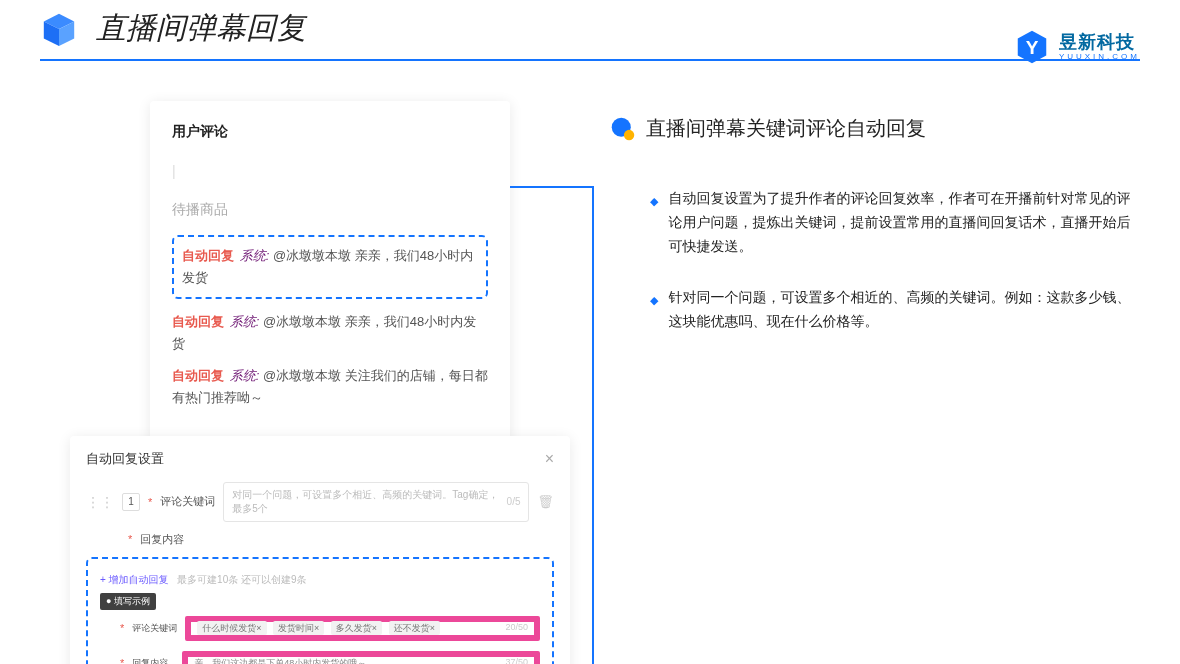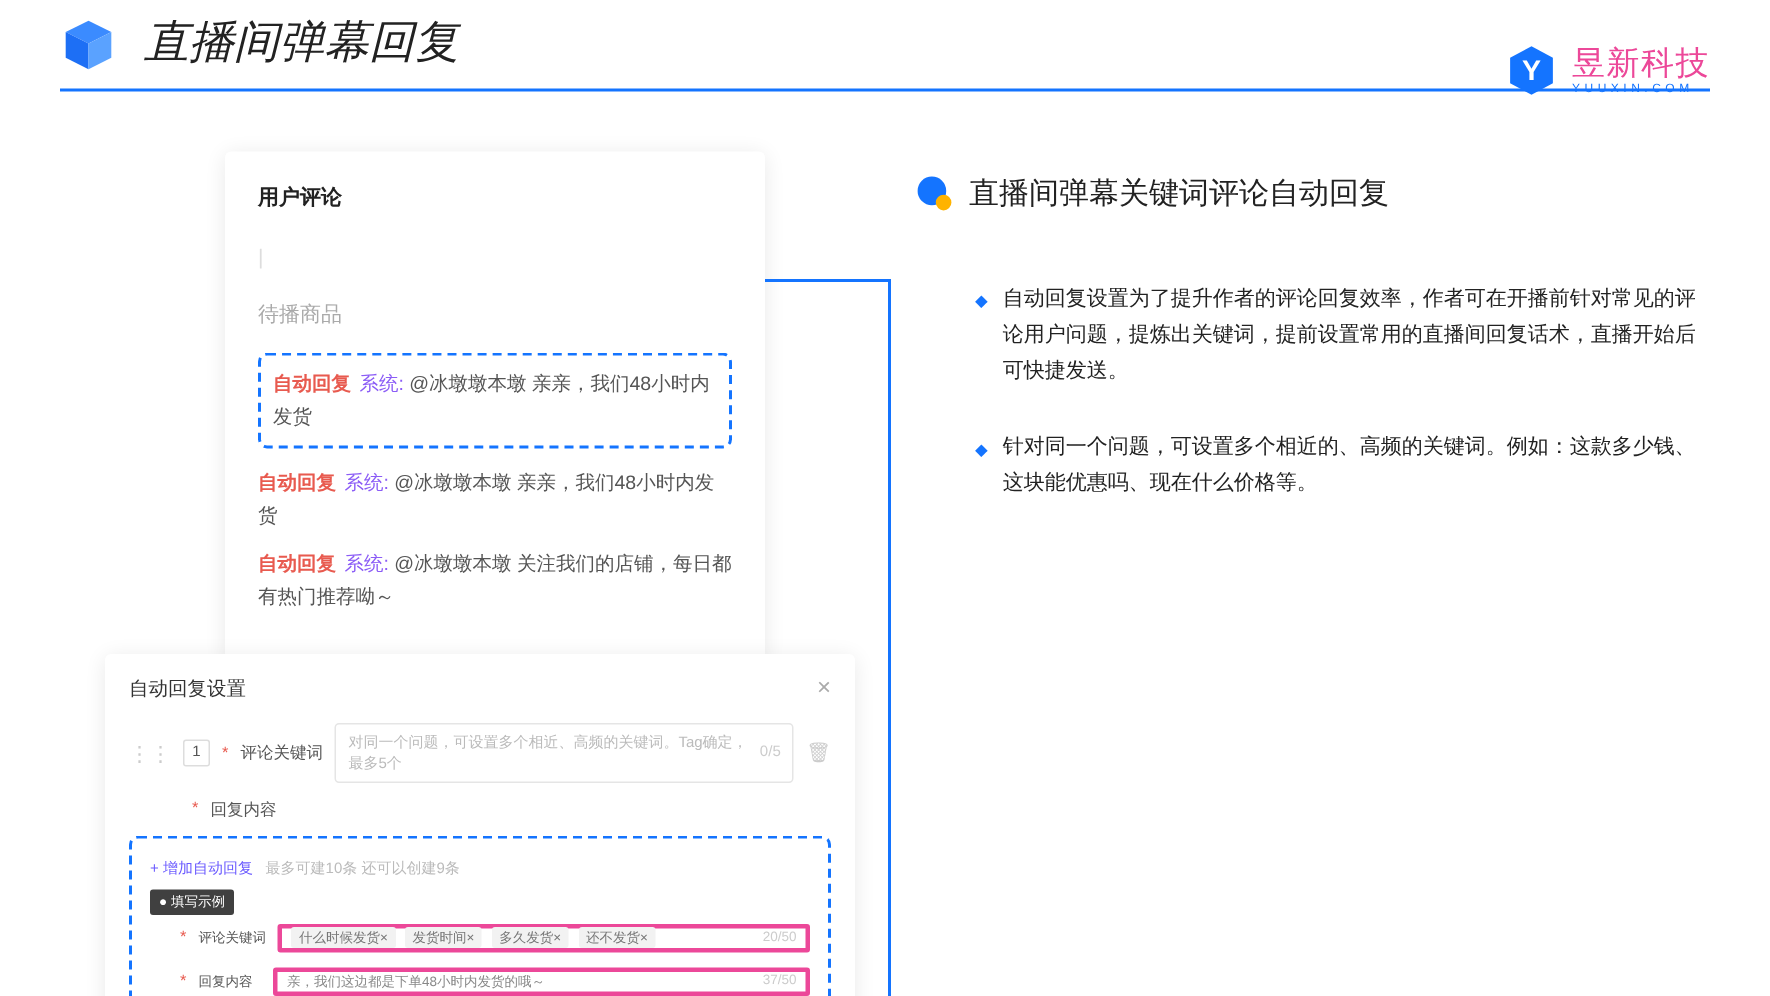--- a/index.html
+++ b/index.html
@@ -3,51 +3,51 @@
 <meta charset="utf-8">
 <style>
 *{box-sizing:border-box;margin:0;padding:0;}
 body{font-family:"Microsoft YaHei","PingFang SC",Arial,sans-serif;background:#fff;width:1180px;height:664px;position:relative;overflow:hidden;}
 .header{display:flex;align-items:center;padding:8px 40px 10px 40px;font-style:italic;}
 .cube-icon{width:38px;height:38px;margin-right:18px;}
 .page-title{font-size:30px;font-weight:500;color:#222;}
 .brand{position:absolute;right:40px;top:28px;display:flex;align-items:center;gap:8px;}
 .brand-logo{width:38px;height:38px;}
 .brand-text{display:flex;flex-direction:column;line-height:1;}
-.brand-name{color:#ec4899;font-size:22px;font-weight:400;letter-spacing:1px;}
+.brand-name{color:#0369a1;font-size:18px;font-weight:700;letter-spacing:1px;}
 .brand-sub{color:#1474ff;font-size:8px;letter-spacing:3px;margin-top:2px;}
 .hr{height:2px;background:#1474ff;margin:0 40px;}
 .content{display:flex;padding:40px 40px 20px 70px;gap:40px;}
 .left-col{position:relative;width:500px;}
 .comments-card{box-shadow:0 2px 14px rgba(0,0,0,0.09);border-radius:4px;padding:22px 22px 22px 22px;background:#fff;margin-left:80px;width:360px;}
 .tabs{display:flex;gap:22px;margin-bottom:16px;font-size:14px;flex-direction:column;}
 .tab-active{font-weight:700;color:#222;}
 .tab-idle{color:#aaa;}
 .tab-sep{color:#ddd;}
 .comment-row{font-size:13px;color:#555;line-height:1.7;margin-bottom:10px;}
 .auto-badge{color:#e85a4f;font-weight:600;margin-right:2px;}
-.sys{color:#8b5cf6;}
+.sys{color:#701a75;font-style:italic;}
 .highlight-box{border:2px dashed #1474ff;border-radius:6px;padding:8px;margin-bottom:12px;}
 .settings-card{box-shadow:0 2px 14px rgba(0,0,0,0.09);border-radius:4px;background:#fff;width:500px;margin-top:-6px;padding:14px 16px 18px 16px;position:relative;}
 .settings-title{font-size:13px;color:#333;margin-bottom:14px;display:flex;justify-content:space-between;align-items:center;}
 .close-x{color:#aaa;font-size:16px;}
 .form-row{display:flex;align-items:center;gap:8px;font-size:11px;margin-bottom:10px;}
 .drag-dots{color:#ccc;font-size:14px;}
 .idx-box{width:18px;height:18px;border:1px solid #ddd;border-radius:2px;font-size:10px;display:flex;align-items:center;justify-content:center;color:#555;}
 .req-star{color:#e85a4f;}
 .form-label{color:#555;min-width:48px;font-size:11px;}
 .input-box{flex:1;border:1px solid #e5e5e5;border-radius:3px;padding:5px 8px;font-size:10px;color:#bbb;display:flex;justify-content:space-between;align-items:center;}
 .counter{color:#ccc;font-size:10px;}
 .trash{color:#ccc;font-size:13px;}
 .dashed-wrap{border:2px dashed #1474ff;border-radius:6px;padding:10px 12px 12px 12px;margin-top:8px;}
 .add-link{color:#6b5bff;font-size:10px;}
 .add-hint{color:#bbb;font-size:10px;margin-left:4px;}
 .example-badge{background:#404040;color:#fff;font-size:9px;padding:2px 6px;border-radius:2px;display:inline-block;margin-top:6px;margin-bottom:6px;}
 .tag-chip{background:#f2f2f2;color:#777;font-size:9px;padding:2px 5px;border-radius:2px;margin-right:4px;}
-.example-input{border:3px solid #ec4899;flex:1;padding:0 6px;font-size:9px;color:#888;display:flex;justify-content:space-between;border-radius:2px;}
+.example-input{border:6px solid #ec4899;flex:1;padding:0 6px;font-size:9px;color:#888;display:flex;justify-content:space-between;border-radius:2px;}
 .connector-v{position:absolute;border-left:2px solid #1474ff;left:522px;top:85px;height:497px;}
 .connector-h1{position:absolute;border-top:2px solid #1474ff;left:440px;top:85px;width:82px;}
 .right-col{flex:1;padding-top:14px;}
 .section-head{display:flex;align-items:center;gap:10px;margin-bottom:45px;}
 .bubble-icon{width:26px;height:26px;}
 .section-title{font-size:20px;color:#222;font-weight:500;}
 .bullet{display:flex;gap:10px;font-size:14px;color:#222;line-height:1.7;margin-bottom:28px;padding-left:40px;}
 .diamond{color:#1474ff;font-size:11px;margin-top:5px;}
 .small-counter{color:#ccc;font-size:9px;}
 </style>

